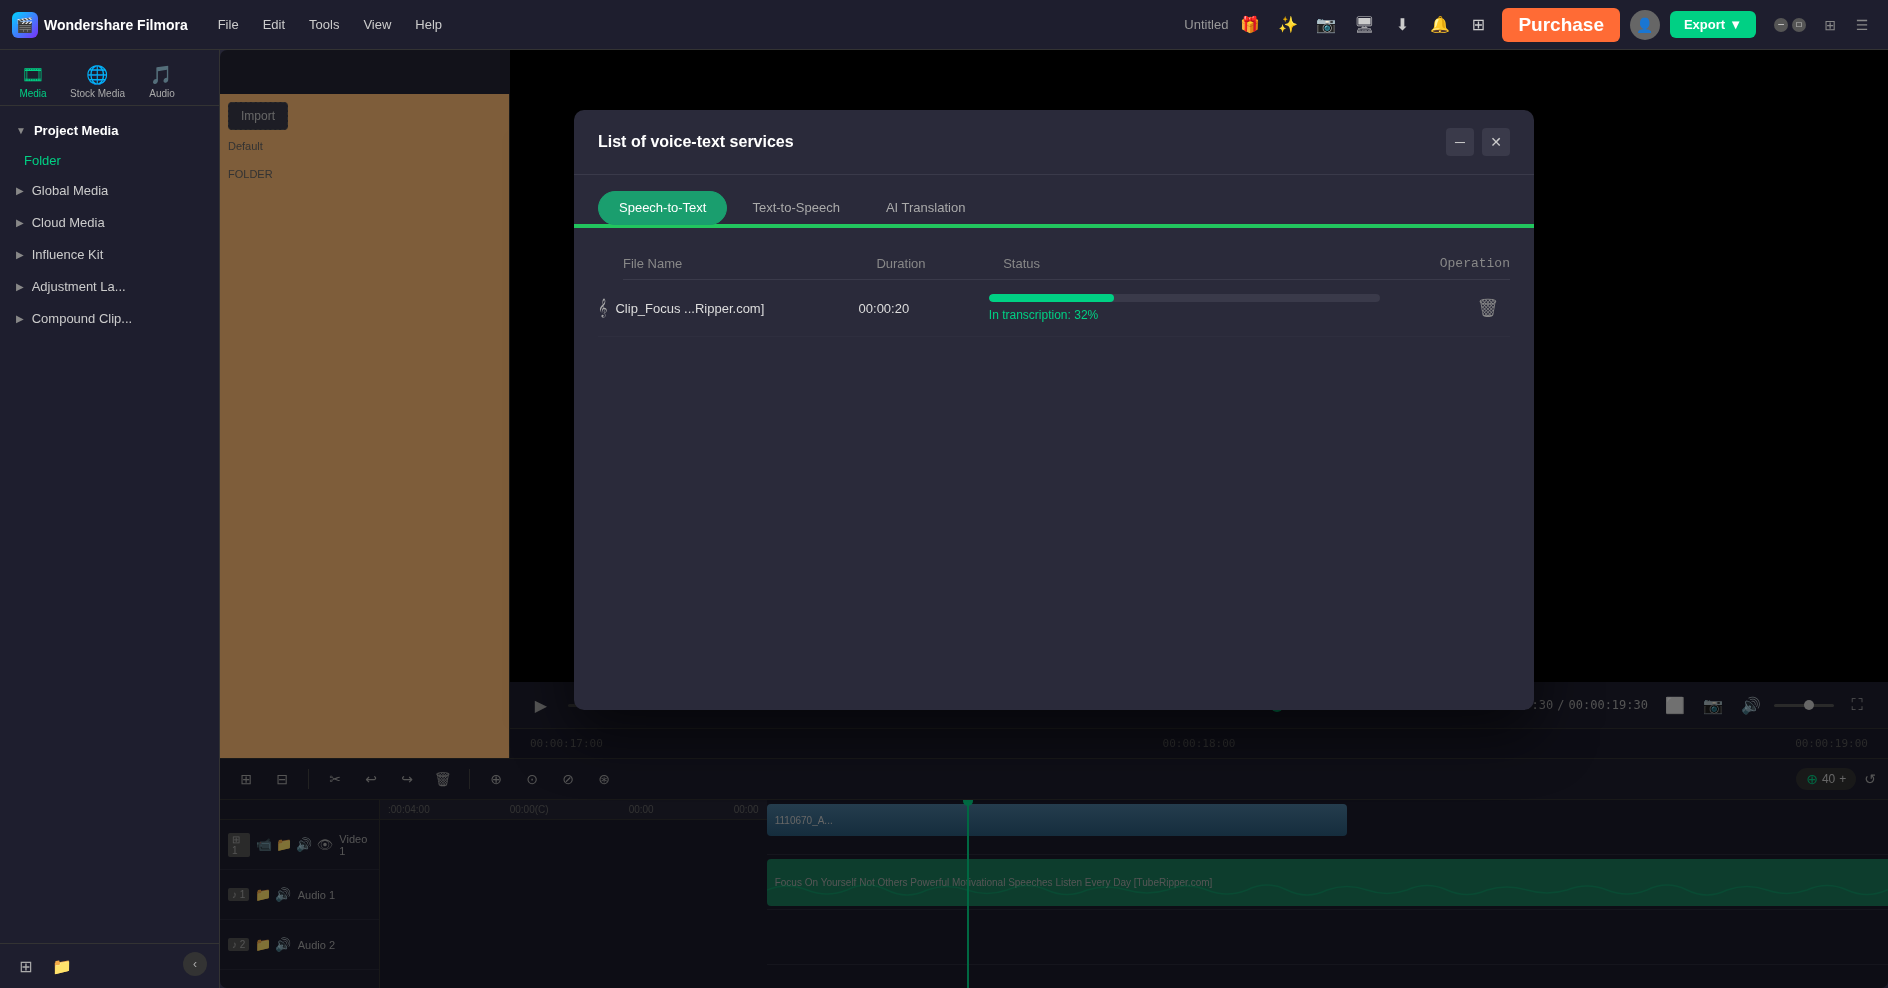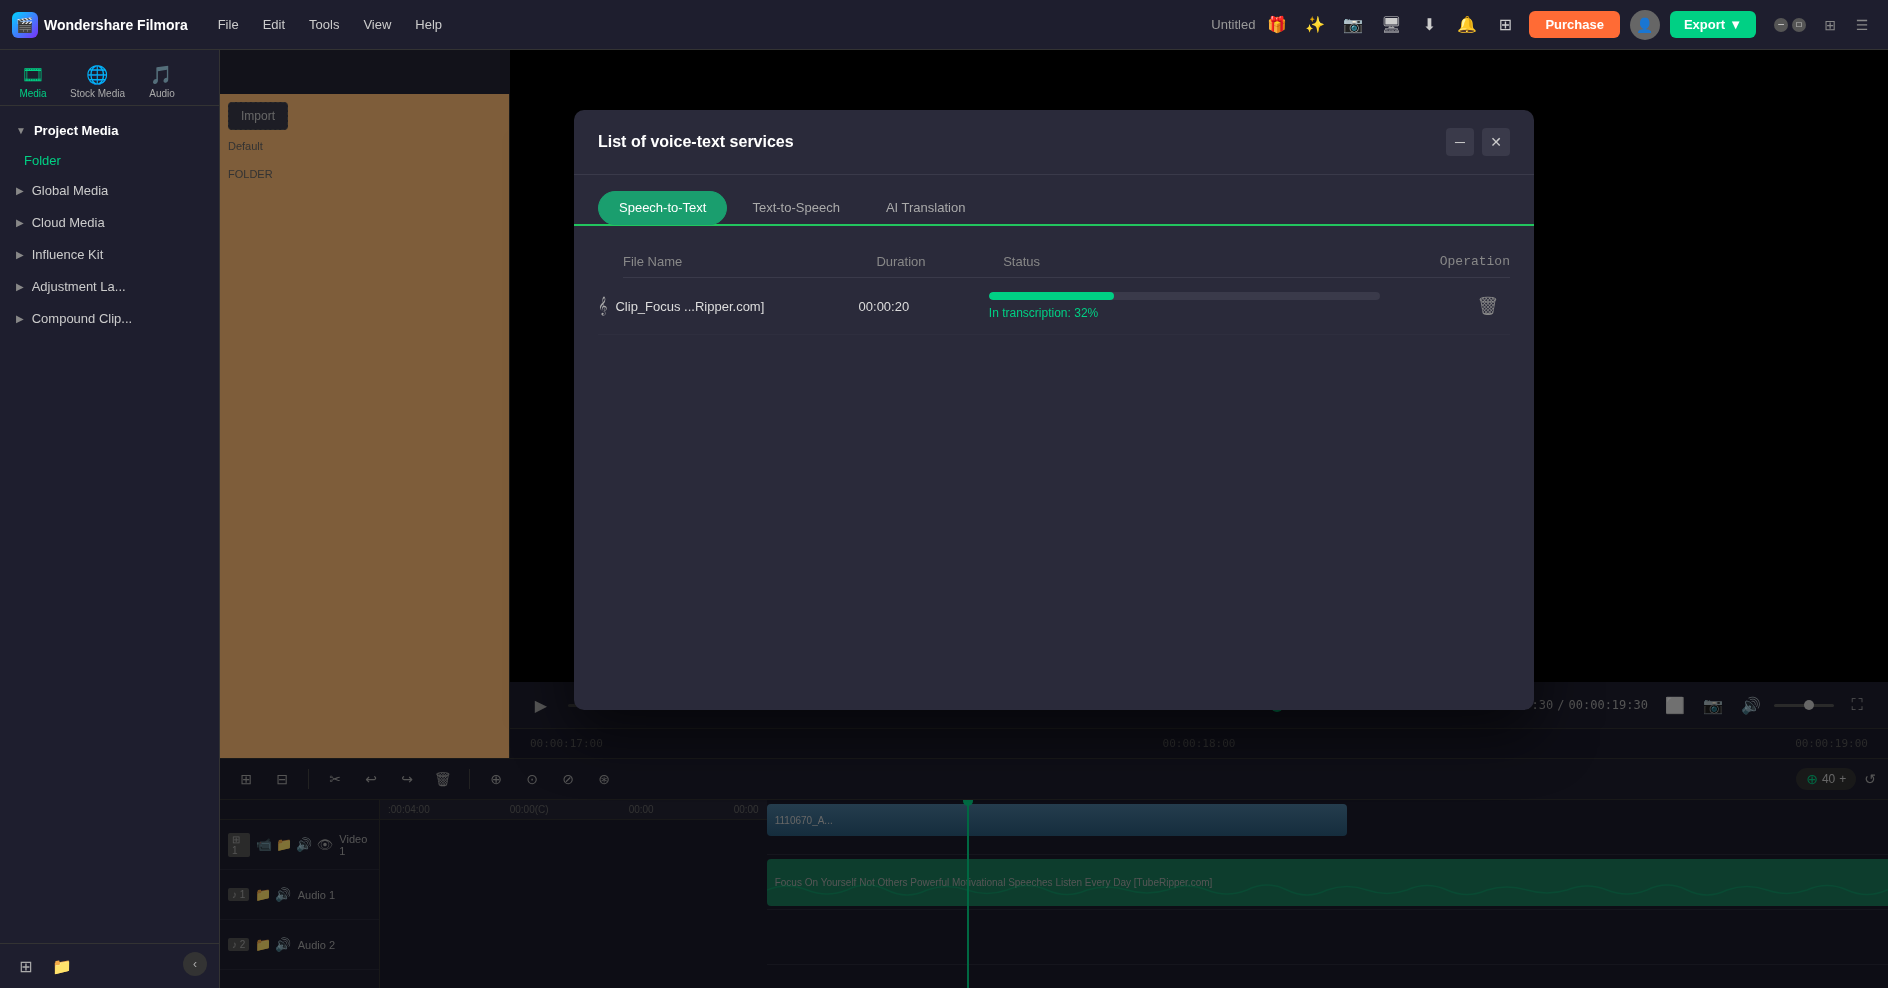--- a/index.html
+++ b/index.html
@@ -63,21 +63,21 @@
       color: #ccc;
       font-size: 16px;
       border-radius: 4px;
     }
     .purchase-btn {
       background: #ff6b35;
       color: #fff;
       border: none;
       padding: 6px 16px;
       border-radius: 6px;
-      font-size: 13px;
+      font-size: 19px;
       font-weight: 600;
       cursor: pointer;
     }
     .avatar {
       width: 30px; height: 30px;
       background: #666;
       border-radius: 50%;
       overflow: hidden;
       display: flex; align-items: center; justify-content: center;
       font-size: 14px;
@@ -235,20 +235,21 @@
     .dialog-overlay {
       position: absolute;
       top: 0; left: 0;
       width: 100%; height: 100%;
       background: rgba(0,0,0,0.5);
       display: flex;
       align-items: flex-start;
       justify-content: center;
       padding-top: 60px;
       z-index: 100;
+      border-radius: 7px;
     }
     .dialog {
       background: #2a2a3a;
       border-radius: 10px;
       width: 960px;
       min-height: 600px;
       box-shadow: 0 20px 60px rgba(0,0,0,0.6);
       display: flex;
       flex-direction: column;
     }
@@ -272,21 +273,21 @@
       border-radius: 4px;
       cursor: pointer;
       color: #ccc;
       font-size: 14px;
       display: flex; align-items: center; justify-content: center;
     }
     .dialog-tabs {
       display: flex;
       gap: 4px;
       padding: 16px 24px 0;
-      border-bottom: 2px solid #22c55e;
+      border-bottom: 4px solid #22c55e;
     }
     .dialog-tab {
       padding: 8px 20px;
       font-size: 13px;
       cursor: pointer;
       color: #aaa;
       border-radius: 20px 20px 0 0;
       border: 1px solid transparent;
     }
     .dialog-tab.active {

